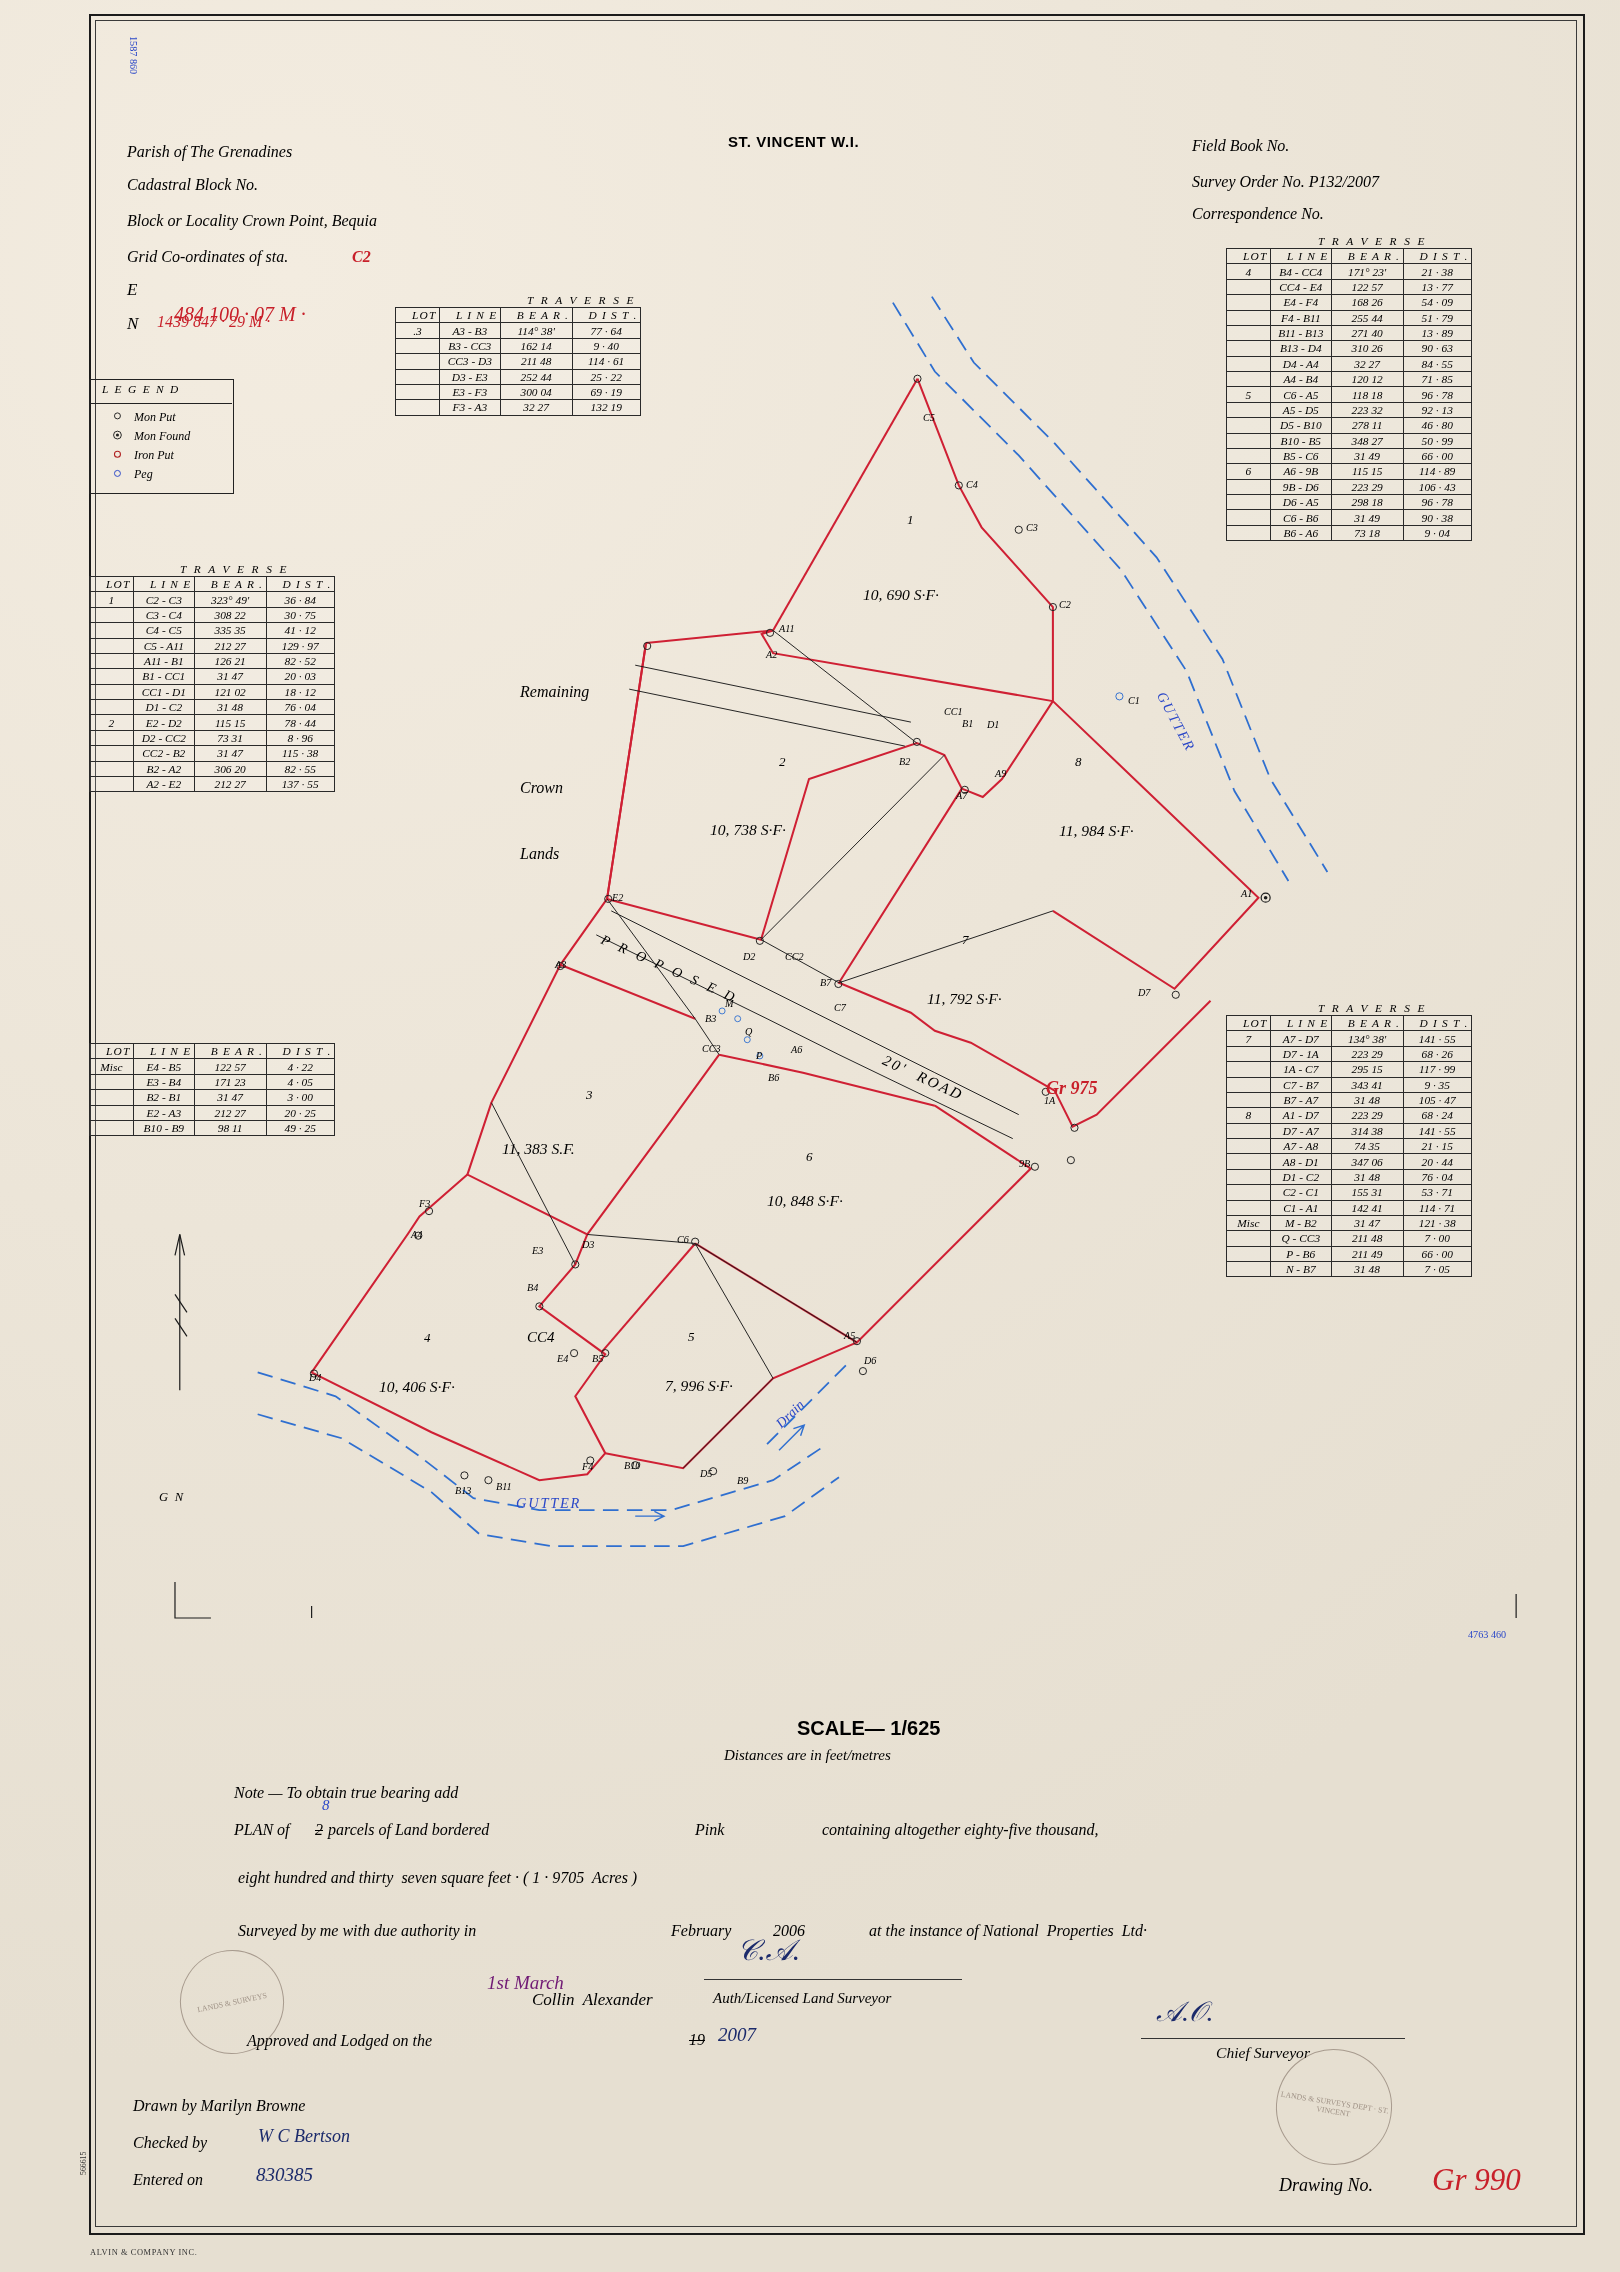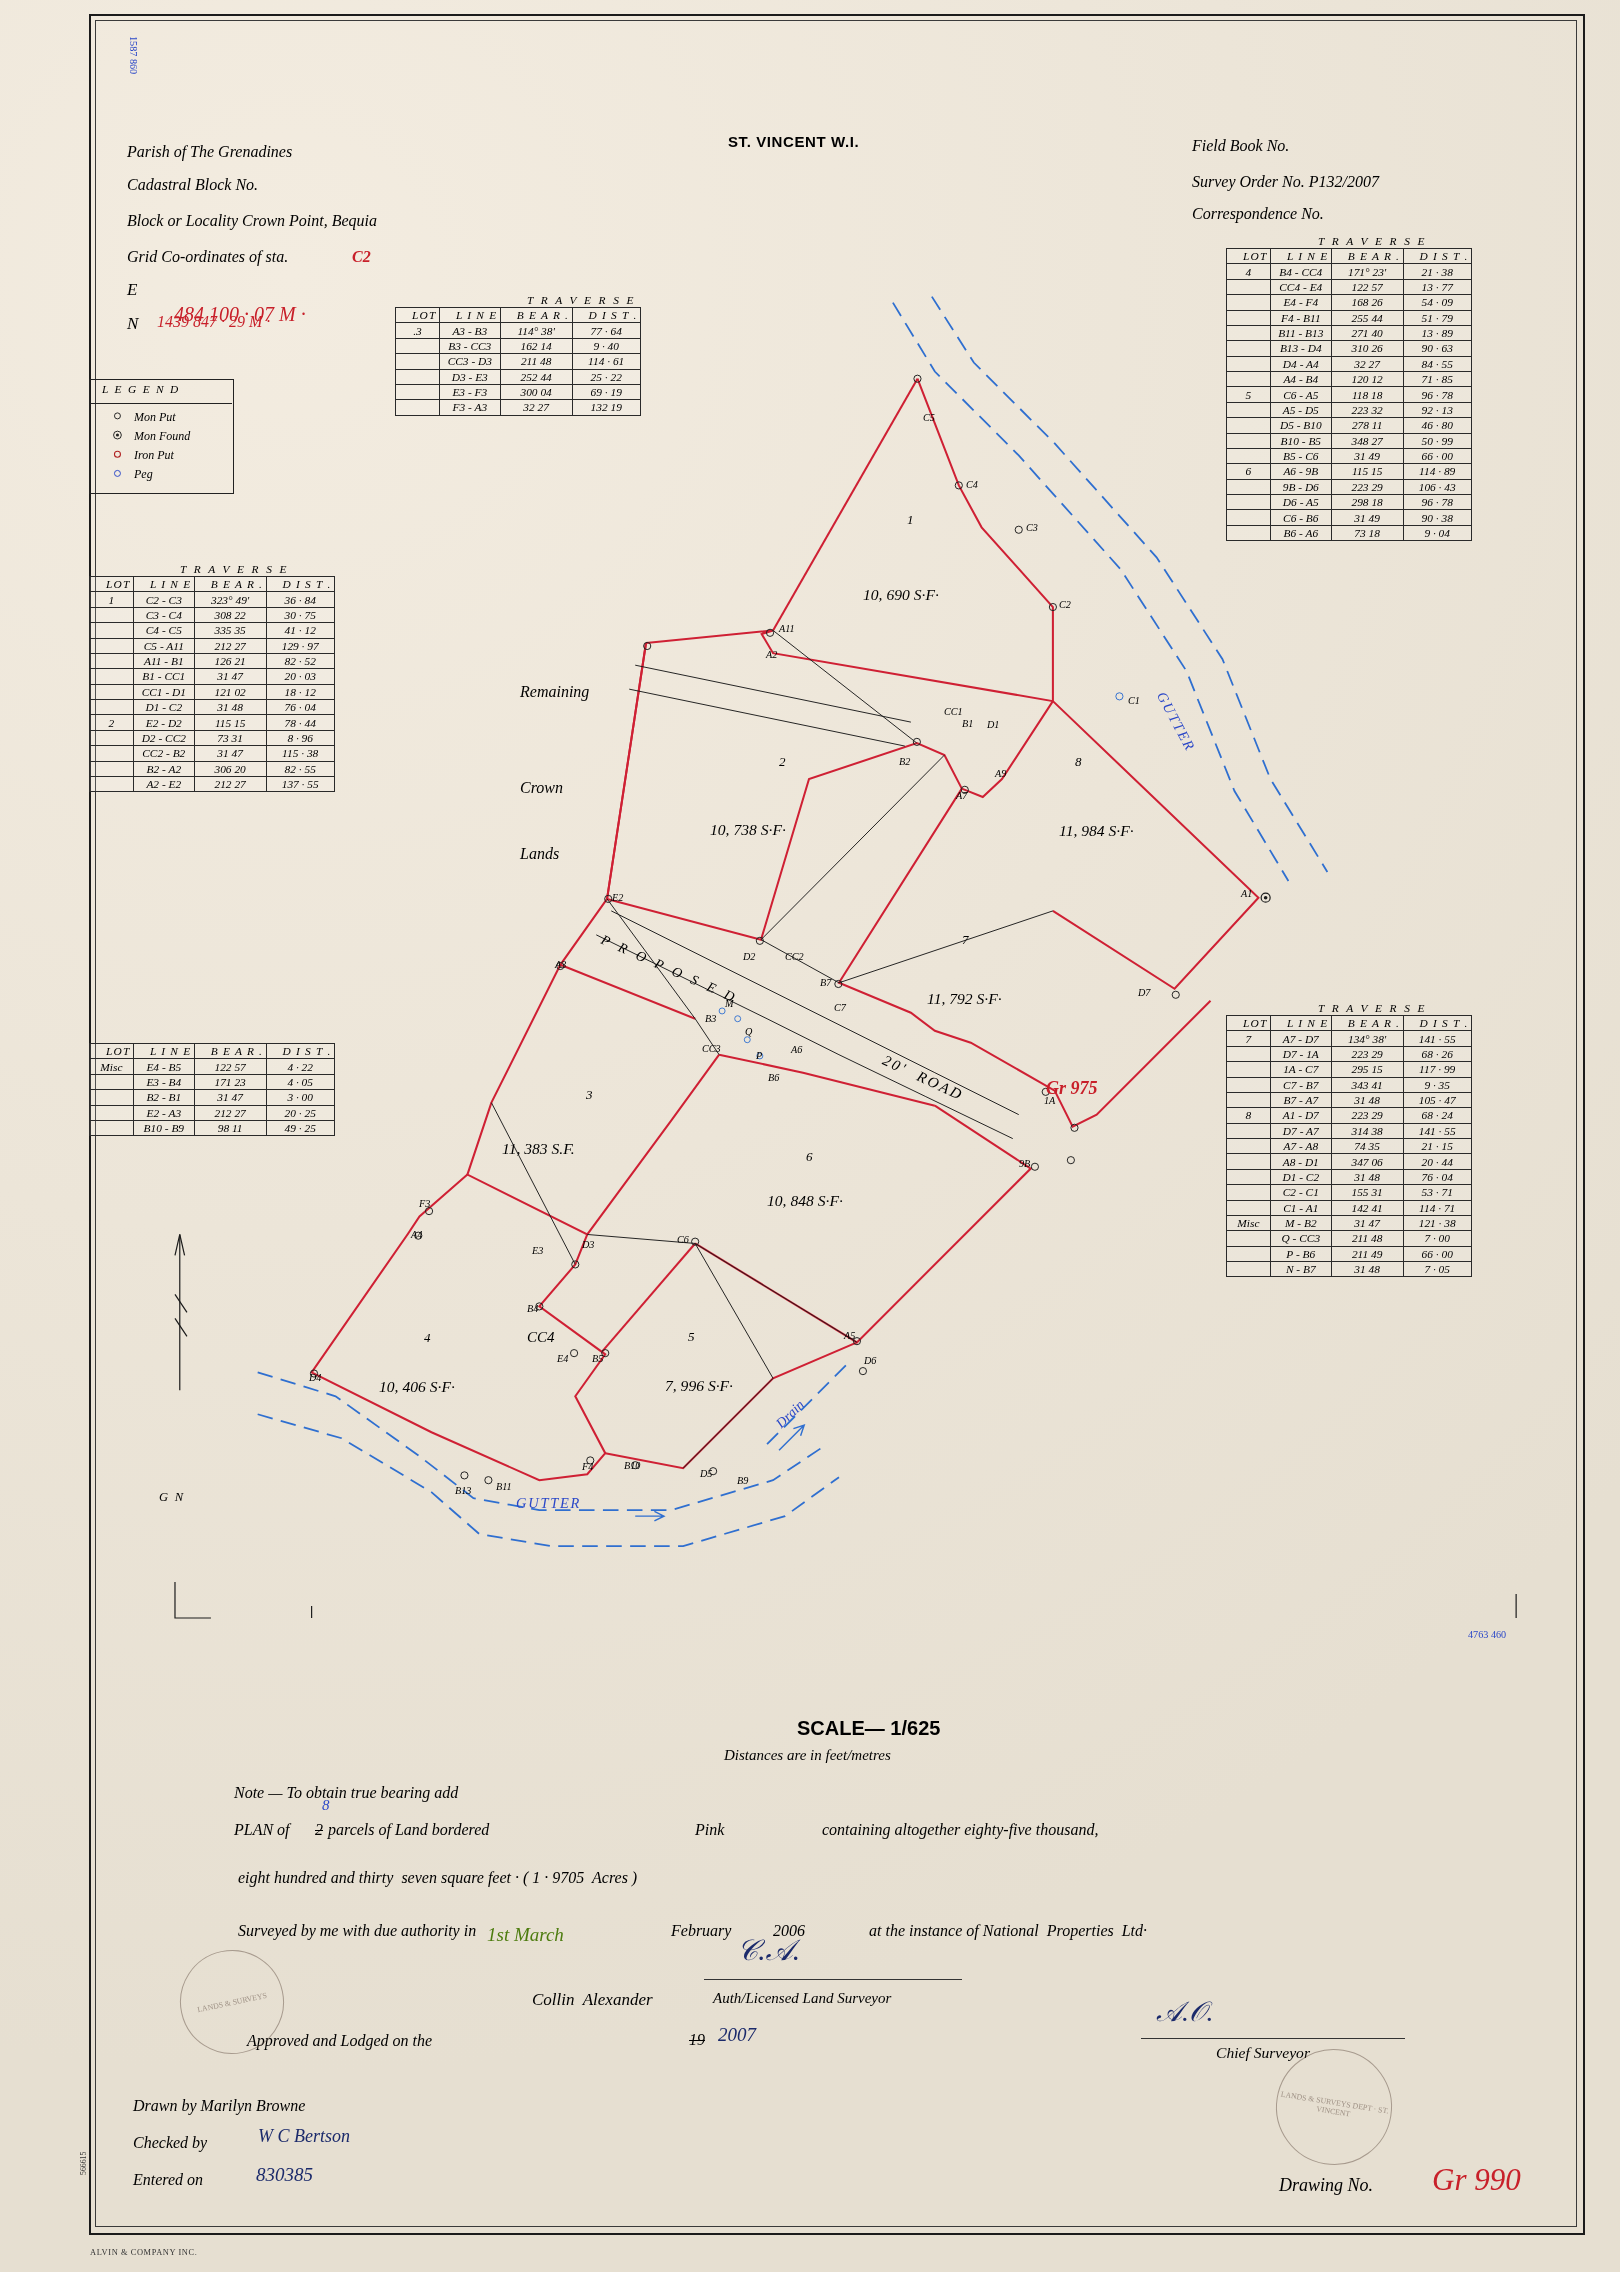--- a/index.html
+++ b/index.html
@@ -661,21 +661,21 @@
       <div class="lbl ital" style="left: 768px; top: 1072px; font-size: 10.2px;">B6</div>
       <div class="lbl ital" style="left: 1241px; top: 888px; font-size: 10.2px;">A1</div>
       <div class="lbl ital" style="left: 1138px; top: 987px; font-size: 10.2px;">D7</div>
       <div class="lbl ital" style="left: 1044px; top: 1095px; font-size: 10.2px;">1A</div>
       <div class="lbl ital" style="left: 1019px; top: 1158px; font-size: 10.2px;">9B</div>
       <div class="lbl ital" style="left: 555px; top: 959px; font-size: 10.2px;">A3</div>
       <div class="lbl ital" style="left: 419px; top: 1198px; font-size: 10.2px;">F3</div>
       <div class="lbl ital" style="left: 411px; top: 1229px; font-size: 10.2px;">A4</div>
       <div class="lbl ital" style="left: 532px; top: 1245px; font-size: 10.2px;">E3</div>
       <div class="lbl ital" style="left: 582px; top: 1239px; font-size: 10.2px;">D3</div>
-      <div class="lbl ital" style="left: 527px; top: 1282px; font-size: 10.2px; margin-top: 21px;">B4</div>
+      <div class="lbl ital" style="left: 527px; top: 1282px; font-size: 10.2px;">B4</div>
       <div class="lbl ital" style="left: 527px; top: 1329px; font-size: 15px;">CC4</div>
       <div class="lbl ital" style="left: 557px; top: 1353px; font-size: 10.2px;">E4</div>
       <div class="lbl ital" style="left: 592px; top: 1353px; font-size: 10.2px;">B5</div>
       <div class="lbl ital" style="left: 677px; top: 1234px; font-size: 10.2px;">C6</div>
       <div class="lbl ital" style="left: 844px; top: 1330px; font-size: 10.2px;">A5</div>
       <div class="lbl ital" style="left: 864px; top: 1355px; font-size: 10.2px;">D6</div>
       <div class="lbl ital" style="left: 309px; top: 1372px; font-size: 10.2px;">D4</div>
       <div class="lbl ital" style="left: 455px; top: 1485px; font-size: 10.2px;">B13</div>
       <div class="lbl ital" style="left: 496px; top: 1481px; font-size: 10.2px;">B11</div>
       <div class="lbl ital" style="left: 582px; top: 1461px; font-size: 10.2px;">F4</div>
@@ -701,21 +701,21 @@
   <div class="lbl ital" style="left:773px;top:1922px;font-size:16px;">2006</div>
   <div class="lbl ital" style="left:869px;top:1922px;font-size:16px;">at the instance of National  Properties  Ltd·</div>
 
   <div style="position:absolute;left:704px;top:1979px;width:258px;height:0.6px;background:#333;"></div>
   <div class="sig" style="position:absolute;left:737px;top:1934px;font-size:29px;">𝒞.𝒜.</div>
 
   <div class="lbl ital" style="left:532px;top:1990px;font-size:17px;">Collin  Alexander</div>
   <div class="lbl ital" style="left:713px;top:1990px;font-size:15px;">Auth/Licensed Land Surveyor</div>
 
   <div class="lbl ital" style="left:247px;top:2032px;font-size:16px;">Approved and Lodged on the</div>
-  <div class="lbl ital" style="left:487px;top:1924px;font-size:19px;color:#4d7c0f;">1st March</div>
+  <div class="lbl ital" style="left:487px;top:1972px;font-size:19px;color:#701a75;">1st March</div>
   <div class="lbl ital" style="left:689px;top:2031px;font-size:16px;text-decoration:line-through;">19</div>
   <div class="lbl ital" style="left:718px;top:2024px;font-size:19px;color:#1b2a6b;">2007</div>
 
   <div class="sig" style="position:absolute;left:1156px;top:1996px;font-size:27.6px;">𝒜.𝒪.</div>
   <div style="position:absolute;left:1141px;top:2038px;width:264px;height:0.6px;background:#333;"></div>
   <div class="lbl ital" style="left:1216px;top:2044px;font-size:15.6px;">Chief Surveyor</div>
 
   <div class="lbl ital" style="left:133px;top:2097px;font-size:16px;">Drawn by Marilyn Browne</div>
   <div class="lbl ital" style="left:133px;top:2134px;font-size:16px;">Checked by</div>
   <div class="sig" style="position:absolute;left:258px;top:2126px;font-size:18px;">W C Bertson</div>

